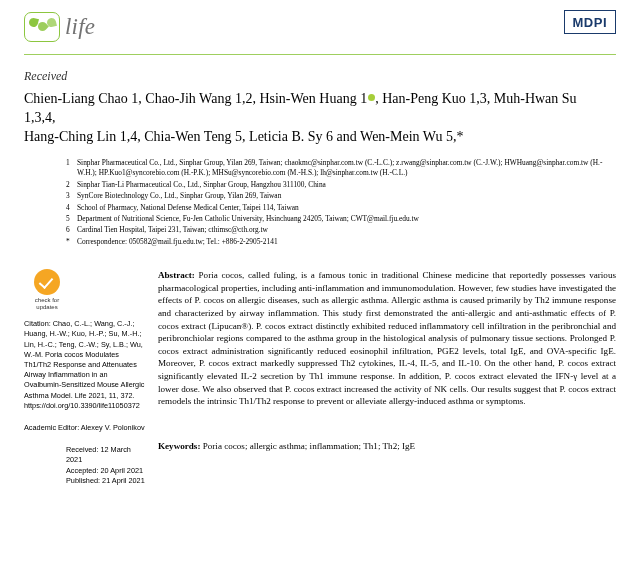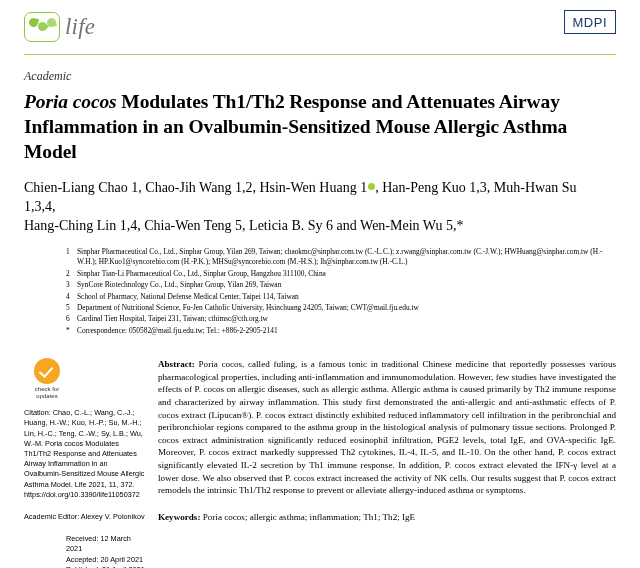--- a/index.html
+++ b/index.html
@@ -63,21 +63,21 @@
     letter-spacing: .2px;
   }
   .mdpi-box {
     position: absolute;
     right: 0;
     top: 0;
     border: 1.2px solid #1a3a6b;
     padding: 4px 8px 3px 8px;
     color: #1a3a6b;
     font-family: "Liberation Sans", sans-serif;
-    font-weight: normal;
+    font-weight: bold;
     font-size: 13px;
     letter-spacing: .5px;
   }
 
   
   .body-wrap {
     margin: 0 24px;
   }
   .article-type {
     font-family: "Liberation Serif", serif;
@@ -185,21 +185,21 @@
   .col-right {
     flex: 1;
     font-family: "Liberation Serif", serif;
     font-size: 9.1px;
     line-height: 12.6px;
     text-align: justify;
   }
   .abstract-label { font-weight: bold; }
   .abstract p { margin: 0; }
   .keywords {
-    margin-top: 14px;
+    margin-top: 32px;
     font-size: 9.1px;
   }
   .keywords b { font-weight: bold; }
   i { font-style: italic; }
 </style>
 </head>
 <body>
 
 <div class="page">
 
@@ -210,23 +210,22 @@
         <span class="leaf l2"></span>
         <span class="leaf l3"></span>
       </div>
       <div class="logo-text">life</div>
     </div>
     <div class="mdpi-box">MDPI</div>
   </div>
 
   <div class="body-wrap">
 
-    <div class="article-type">Academic</div>
-
-    <h1 class="title"><i>Poria cocos</i><span> Modulates Th1/Th2 Response and Attenuates Airway Inflammation in an Ovalbumin-Sensitized Mouse Allergic Asthma Model</span></h1>
+    <div class="article-type">Received</div>
+
 
     <div class="authors">
       <span>Chien-Liang Chao 1, Chao-Jih Wang 1,2, Hsin-Wen Huang 1</span><span class="orcid"></span><span>, Han-Peng Kuo 1,3, Muh-Hwan Su 1,3,4,</span><br>
       <span>Hang-Ching Lin 1,4, Chia-Wen Teng 5, Leticia B. Sy 6 and Wen-Mein Wu 5,*</span>
     </div>
 
     <div class="affils">
       <div class="affil-row">
         <div class="affil-num">1</div>
         <div class="affil-txt">Sinphar Pharmaceutical Co., Ltd., Sinphar Group, Yilan 269, Taiwan; chaokmc@sinphar.com.tw (C.-L.C.); z.rwang@sinphar.com.tw (C.-J.W.); HWHuang@sinphar.com.tw (H.-W.H.); HP.Kuo1@syncorebio.com (H.-P.K.); MHSu@syncorebio.com (M.-H.S.); lh@sinphar.com.tw (H.-C.L.)</div>

